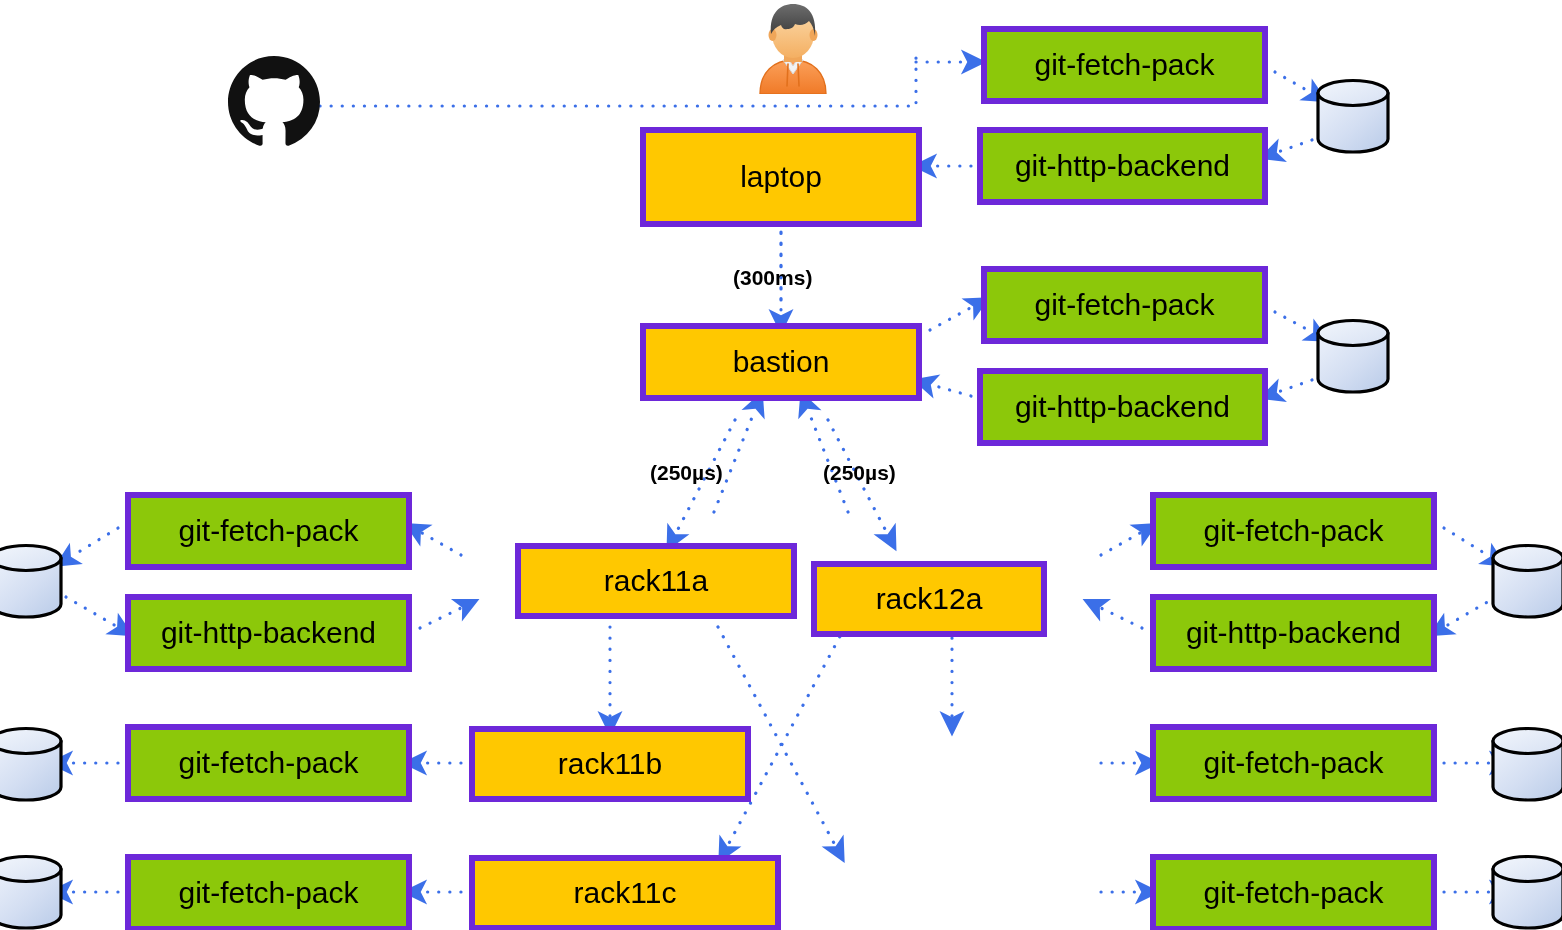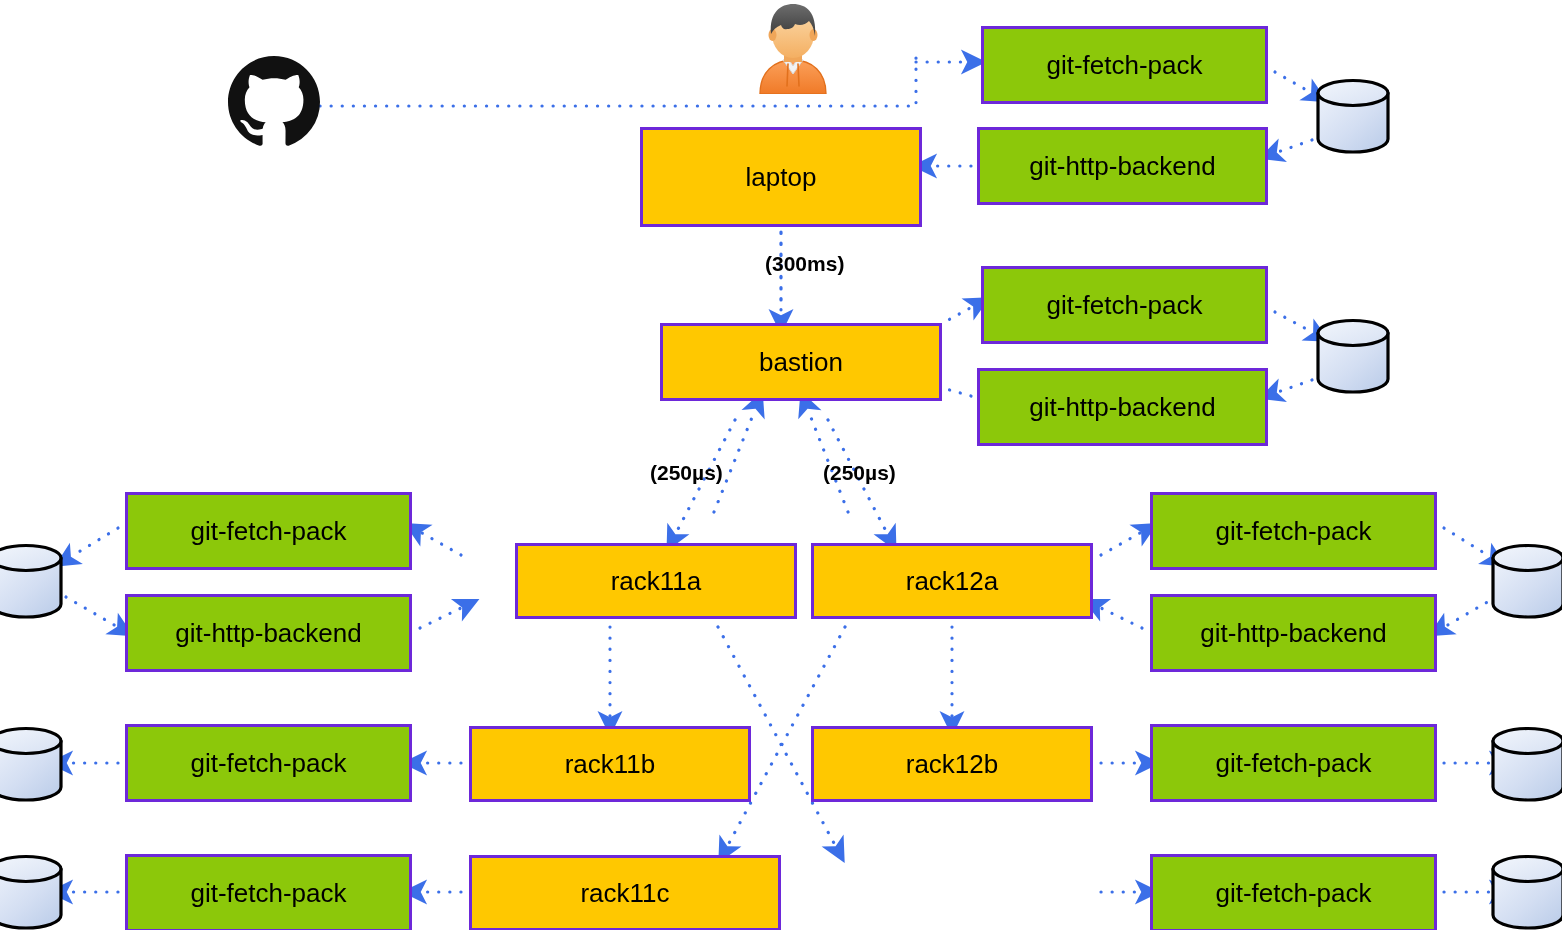--- a/index.html
+++ b/index.html
@@ -22,25 +22,25 @@
     position: absolute;
     left: 0;
     top: 0;
     width: 1562px;
     height: 930px;
     pointer-events: none;
   }
   .node {
     position: absolute;
     box-sizing: border-box;
-    border: 3px solid #6d28d9;
+    border: 6px solid #6d28d9;
     display: flex;
     align-items: center;
     justify-content: center;
-    font-size: 26px;
+    font-size: 30px;
     color: #000000;
     font-family: "Liberation Sans", sans-serif;
     line-height: 1;
     white-space: nowrap;
   }
   .node.host { background: #FFC800; }
   .node.proc { background: #8CC80A; }
   .lat-label {
     position: absolute;
     font-size: 21px;
@@ -161,34 +161,31 @@
                C55 23 50 24 45 22
                C44 25 41 27 37 27
                C34 28 32 26 31 23
                C26 25 23 28 21 32 Z" fill="url(#hair)"></path>
     </svg>
   </div>
 
   <div class="node host" style="left:640px; top:127px; width:282px; height:100px;">
     <span>laptop</span>
   </div>
-  <div class="node host" style="left:660px; top:323px; width:282px; height:78px;">
+  <div class="node host" style="left:640px; top:323px; width:282px; height:78px;">
     <span>bastion</span>
   </div>
   <div class="node host" style="left:469px; top:543px; width:282px; height:76px;margin-left:46px;">
     <span>rack11a</span>
   </div>
-  <div class="node host" style="left:811px; top:543px; width:282px; height:76px;">
+  <div class="node host" style="left:811px; top:561px; width:236px; height:76px;">
     <span>rack12a</span>
   </div>
   <div class="node host" style="left:469px; top:726px; width:282px; height:76px;text-align:center;">
     <span>rack11b</span>
-  </div>
-  <div class="node host" style="left:811px; top:726px; width:282px; height:76px;">
-    <span>rack12b</span>
   </div>
   <div class="node host" style="left:469px; top:855px; width:312px; height:76px;">
     <span>rack11c</span>
   </div>
 
   <div class="node proc" style="left:981px; top:26px; width:287px; height:78px;">
     <span>git-fetch-pack</span>
   </div>
   <div class="node proc" style="left:977px; top:127px; width:291px; height:78px;">
     <span>git-http-backend</span>
@@ -243,17 +240,17 @@
     <use href="#cylinder" x="1317" y="80"></use>
     <use href="#cylinder" x="1317" y="320"></use>
     <use href="#cylinder" x="-10" y="545"></use>
     <use href="#cylinder" x="1492" y="545"></use>
     <use href="#cylinder" x="-10" y="728"></use>
     <use href="#cylinder" x="1492" y="728"></use>
     <use href="#cylinder" x="-10" y="856"></use>
     <use href="#cylinder" x="1492" y="856"></use>
   </svg>
 
-  <div class="lat-label" style="left:733px; top:252px;margin-left:32px;">(300ms)</div>
+  <div class="lat-label" style="left:733px; top:266px;">(300ms)</div>
   <div class="lat-label" style="left:650px; top:461px;">(250µs)</div>
   <div class="lat-label" style="left:823px; top:461px;">(250µs)</div>
 
 </div>
 
 </body></html>

